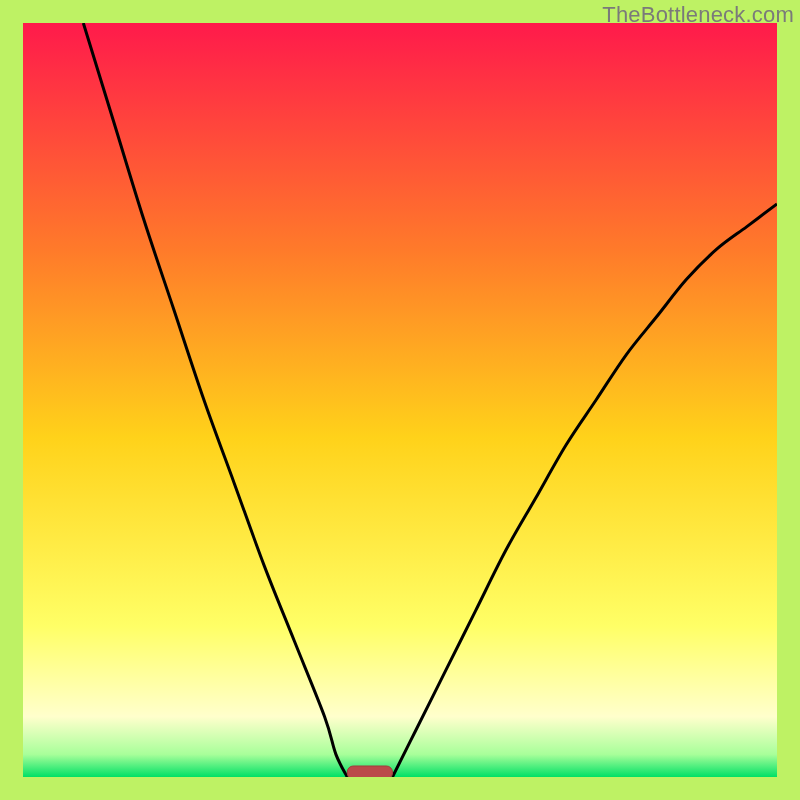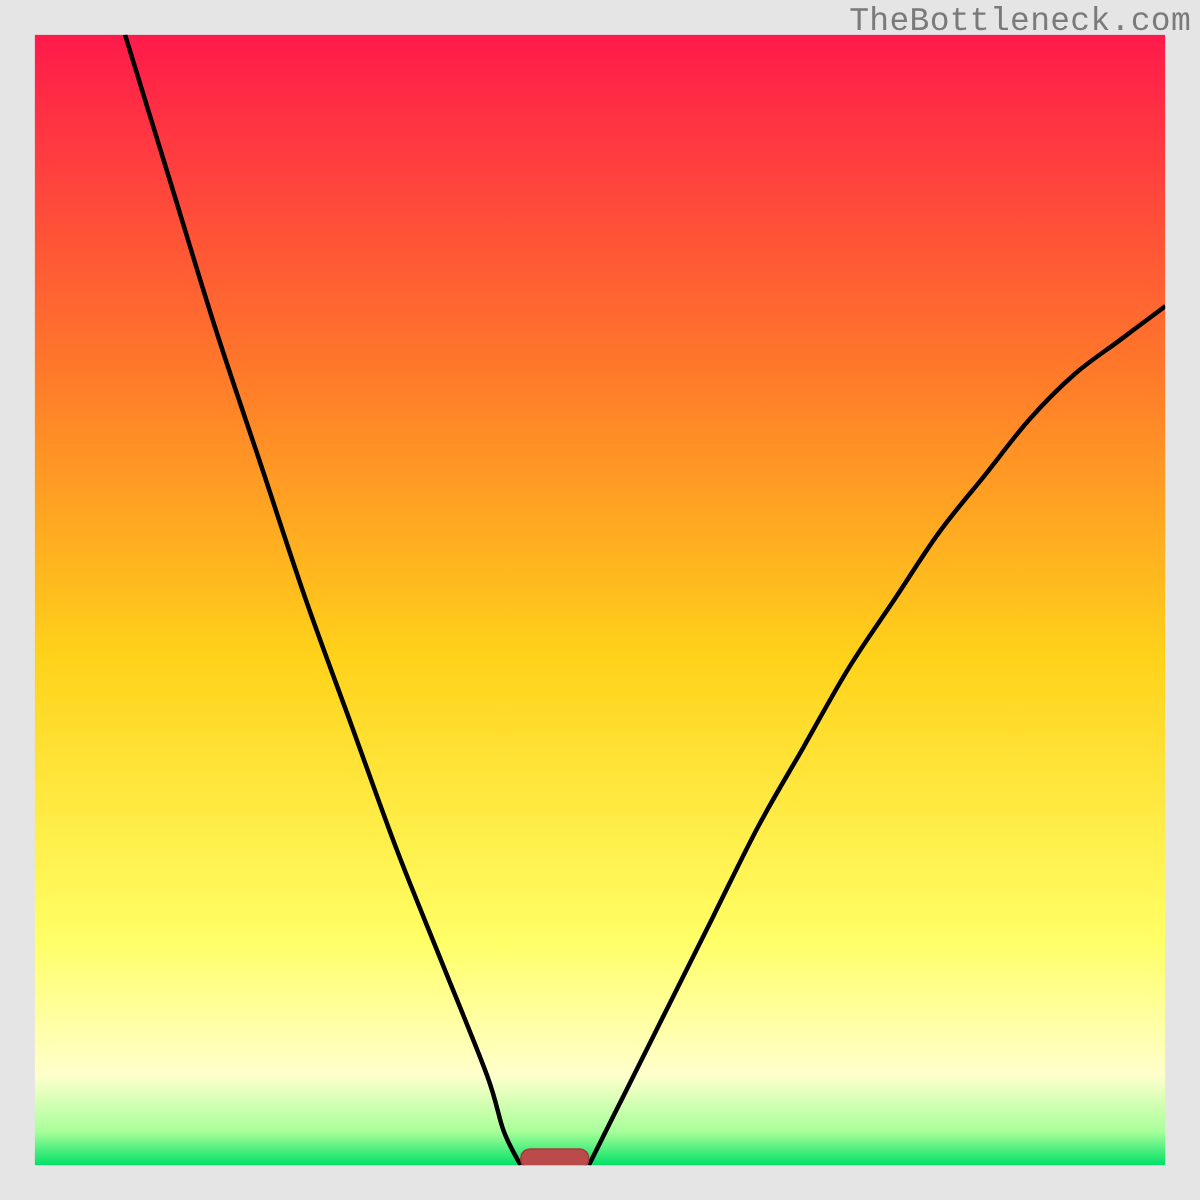--- a/index.html
+++ b/index.html
@@ -10,22 +10,21 @@
     overflow: hidden;
     background: #000;
     font-family: Arial, Helvetica, sans-serif;
   }
   .frame {
     position: absolute;
     left: 0;
     top: 0;
     width: 800px;
     height: 800px;
-    background: #e5e5e5;
-    font-family: Liberation Mono, monospace;
+    background: #bef264;
   }
   .plot {
     position: absolute;
     left: 23px;
     top: 23px;
     width: 754px;
     height: 754px;
     overflow: hidden;
   }
   .watermark {

